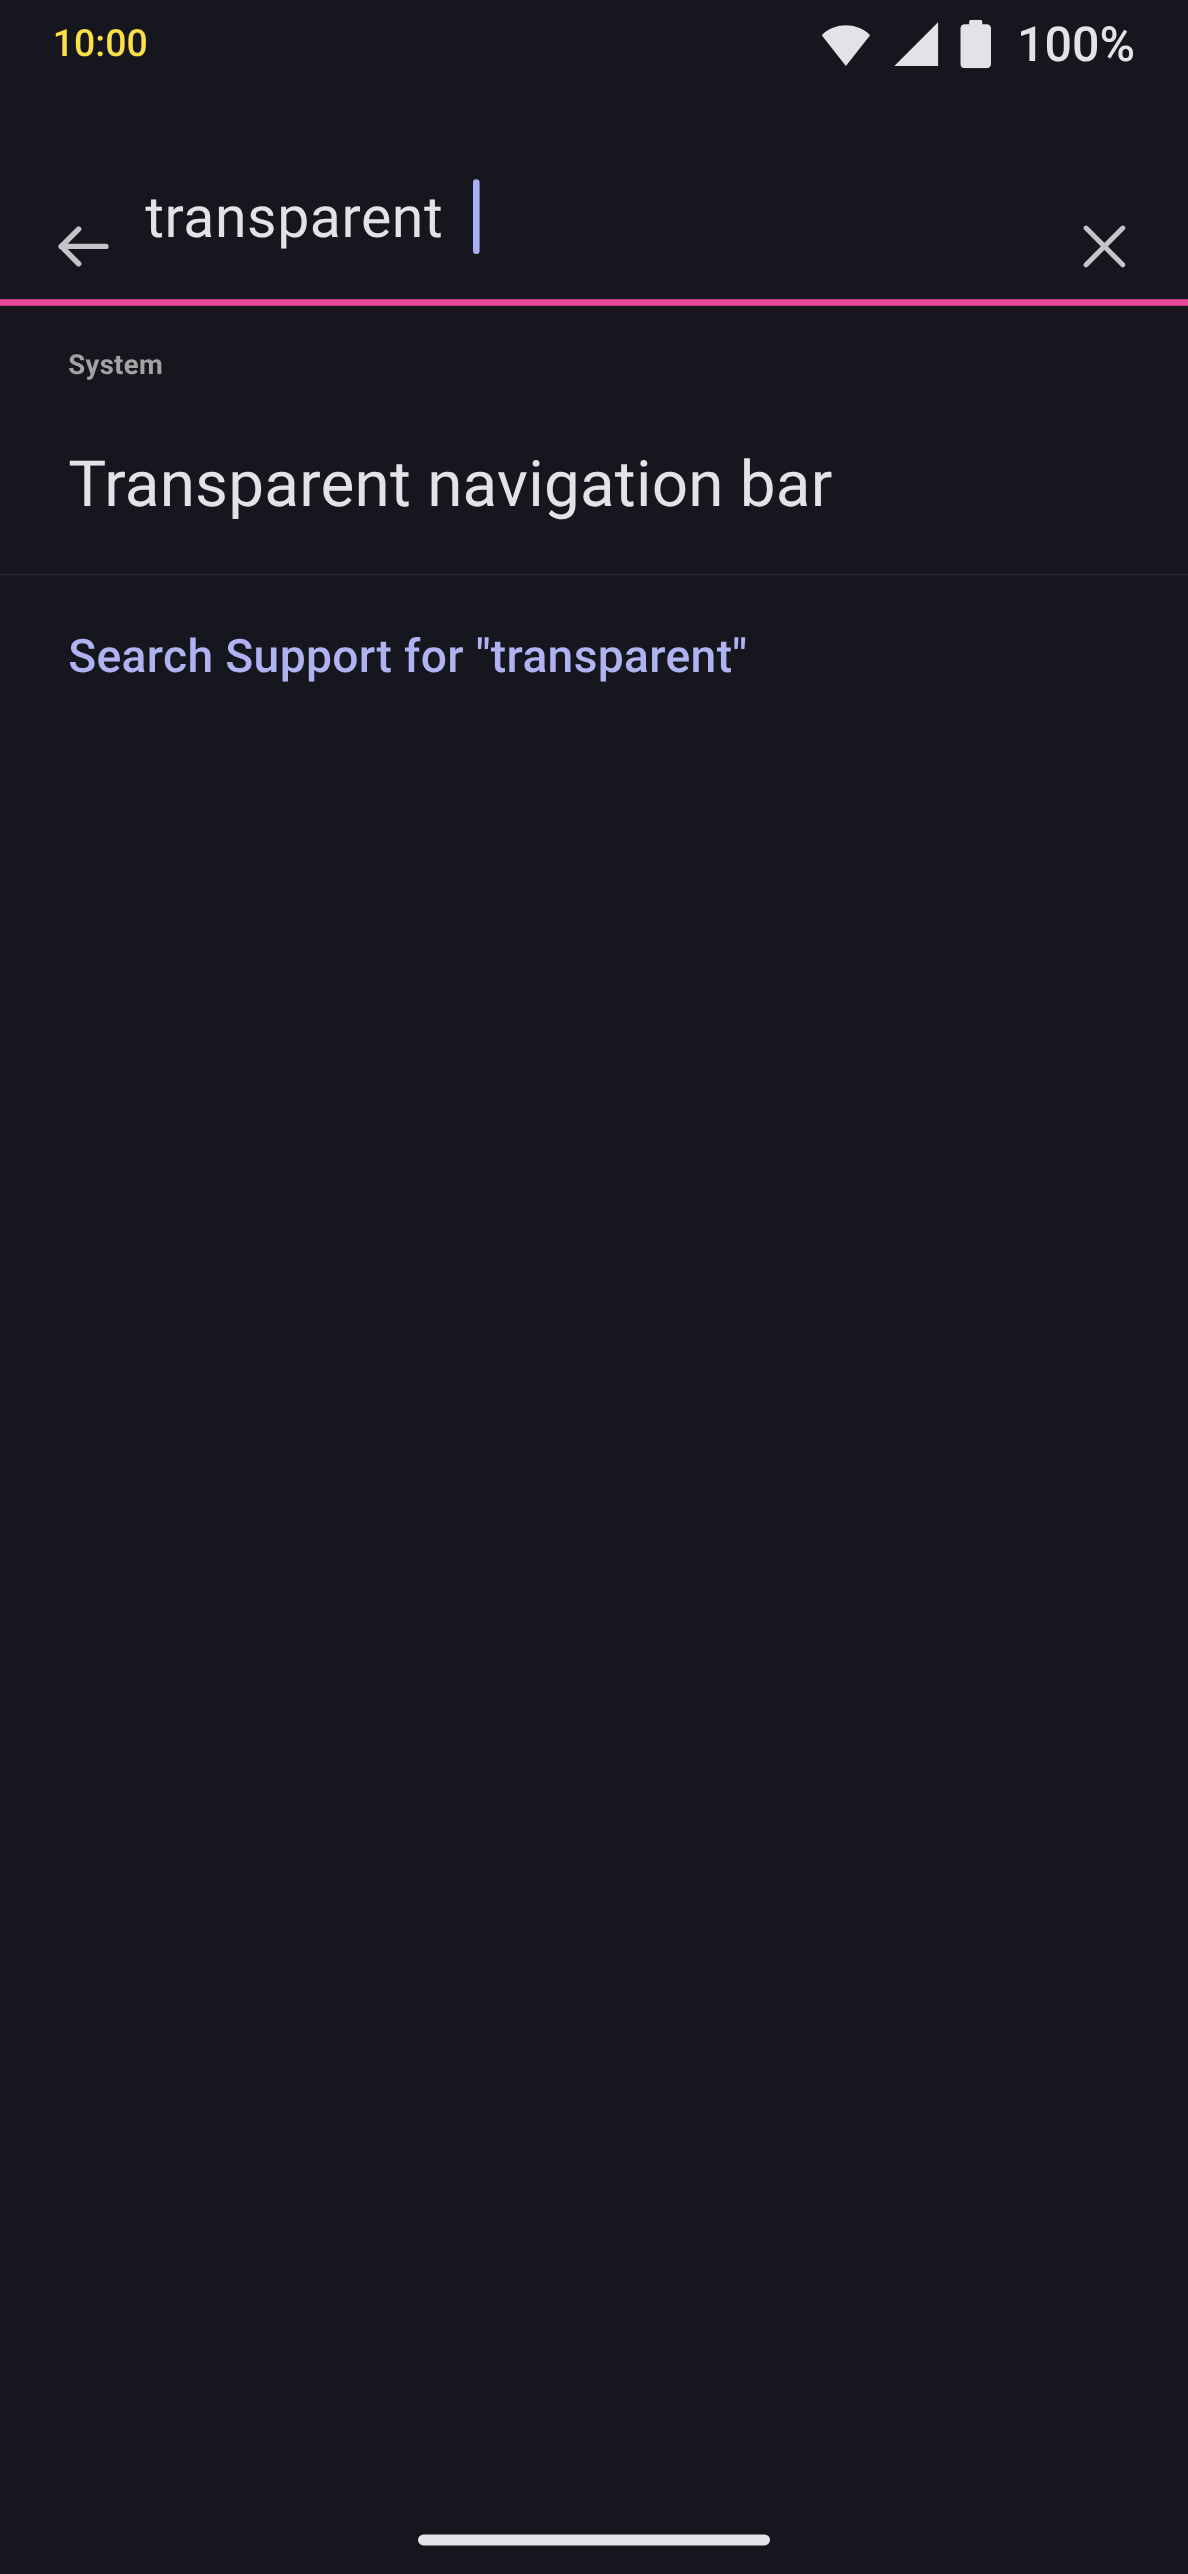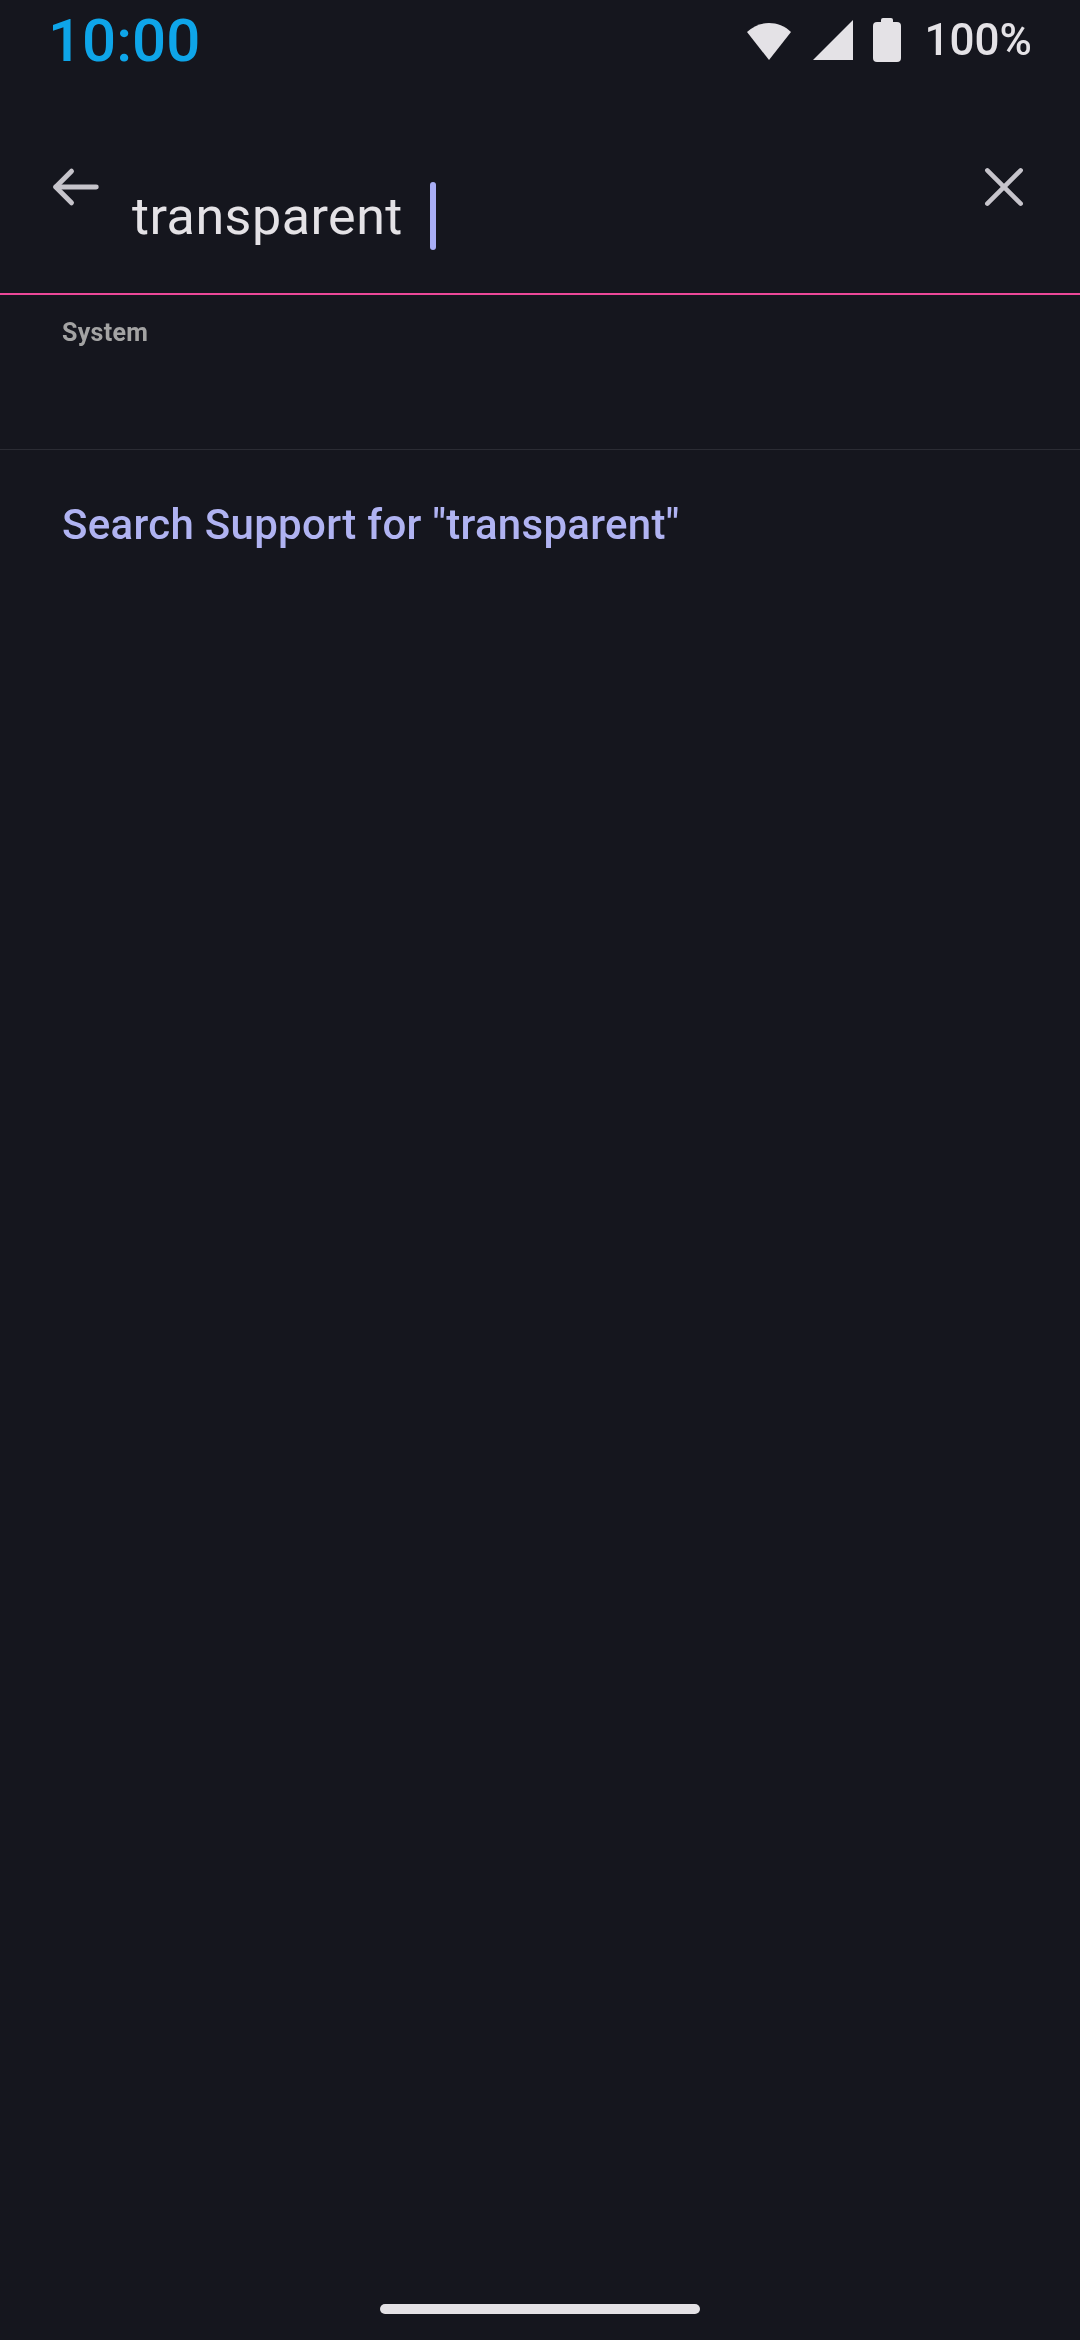--- a/index.html
+++ b/index.html
@@ -24,50 +24,50 @@
       top: 0;
       left: 0;
       right: 0;
       height: 80px;
       display: flex;
       align-items: center;
       justify-content: space-between;
       padding: 0 48px 0 48px;
     }
     .status-time {
-      font-size: 60px;
+      font-size: 34px;
       font-weight: 500;
-      color: #0ea5e9;
+      color: #fde047;
     }
     .status-right {
       display: flex;
       align-items: center;
       gap: 20px;
     }
     .status-right svg {
       display: block;
     }
     .status-batt-text {
       font-size: 44px;
       font-weight: 500;
       color: #e4e2e6;
       margin-left: 4px;
     }
 
     
     .search-row {
       position: absolute;
-      top: 139px;
+      top: 122px;
       left: 0;
       right: 0;
       height: 156px;
       display: flex;
-      align-items: flex-start;
+      align-items: flex-end;
       padding: 0 28px;
-      border-bottom: 2px solid #ec4899;
+      border-bottom: 6px solid #ec4899;
     }
     .icon-btn {
       width: 96px;
       height: 96px;
       display: flex;
       align-items: center;
       justify-content: center;
       flex: 0 0 auto;
       background: transparent;
       border: none;
@@ -203,18 +203,19 @@
         <line x1="20" y1="4" x2="4" y2="20"></line>
       </svg>
     </span>
   </button>
 </div>
 
 <div class="results">
   <div class="section-header">System</div>
 
   <div class="result-item">
+    <div class="result-title">Transparent navigation bar</div>
   </div>
 
   <div class="support-link">Search Support for "transparent"</div>
 </div>
 
 <div class="nav-handle"></div>
 
 </body></html>

